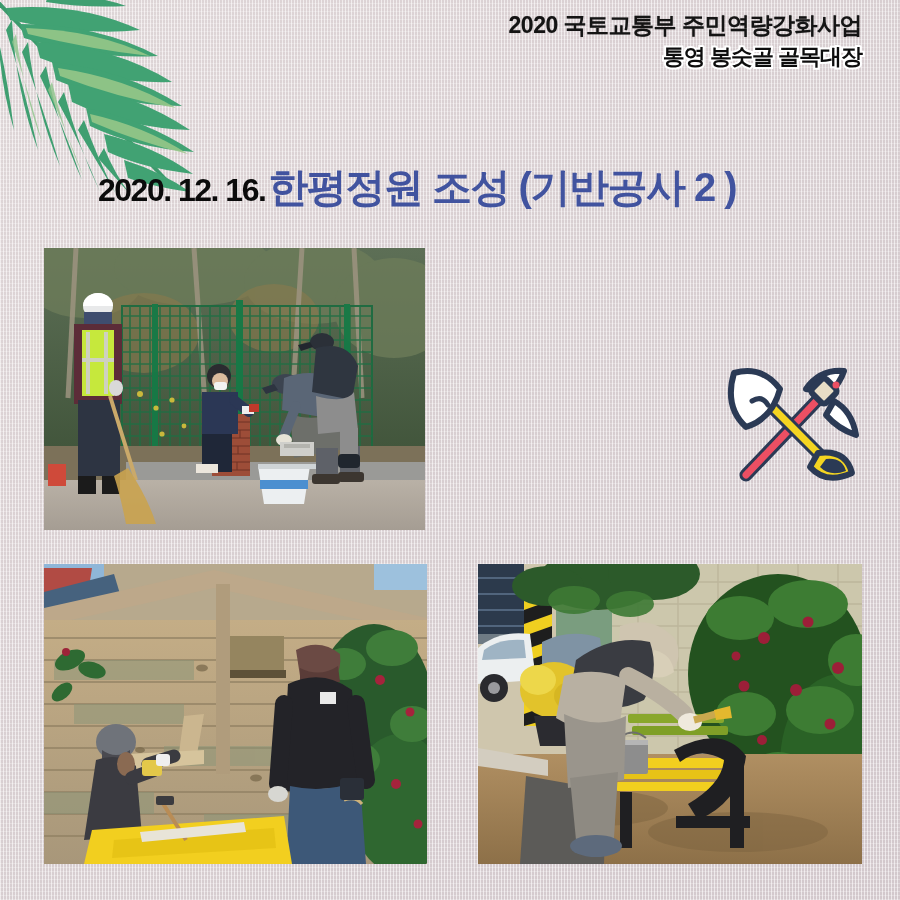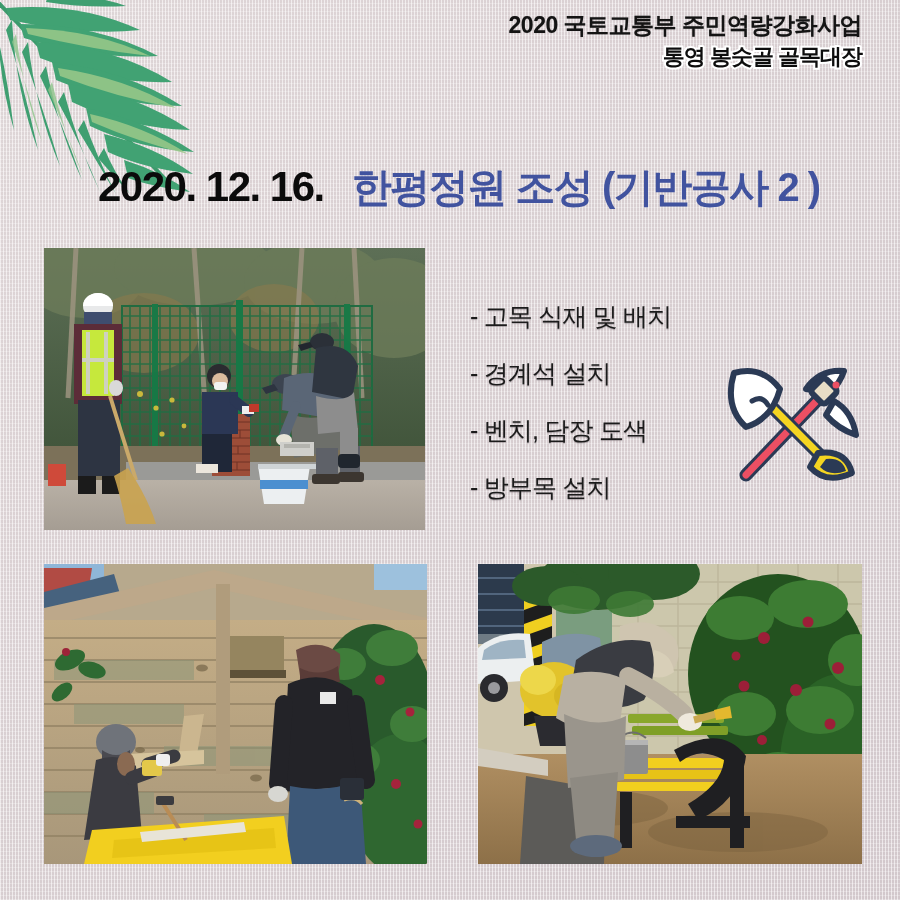--- a/index.html
+++ b/index.html
@@ -65,27 +65,27 @@
 
   
   #title-row {
     position:absolute;
     top:160px; left:98px;
     display:flex;
     align-items:baseline;
     white-space:nowrap;
   }
   #title-date {
-    font-size:42px;
+    font-size:32px;
     font-weight:bold;
     color:#0b0b0b;
     letter-spacing:-1.5px;
   }
   #title-main {
-    margin-left:28px;
+    margin-left:3px;
     font-size:40px;
     font-weight:bold;
     color:#41539f;
     letter-spacing:-1.5px;
   }
 
   
   .photo {
     position:absolute;
     overflow:hidden;
@@ -551,26 +551,20 @@
         <path d="M86 112 q34 -10 62 4 l-6 42 q-36 14 -64 -4 z" fill="#b8b0a2"></path>
 
         <path d="M86 150 q34 16 62 2 l-2 64 l-56 8 z" fill="#9a958c"></path>
         <path d="M92 214 l48 -6 l-4 66 l-38 2 z" fill="#8e8a82"></path>
 
         <ellipse cx="118" cy="282" rx="26" ry="11" fill="#5d6a7c"></ellipse>
       </g>
     </svg>
   </div>
 
-  <div id="bullet-list">
-    <div class="bullet-item">- 고목 식재 및 배치</div>
-    <div class="bullet-item">- 경계석 설치</div>
-    <div class="bullet-item">- 벤치, 담장 도색</div>
-    <div class="bullet-item">- 방부목 설치</div>
-  </div>
 
   <svg id="tools-icon" viewBox="0 0 150 136">
     <g stroke="#2b3a55" stroke-width="6" stroke-linecap="round" stroke-linejoin="round">
 
       <line x1="112" y1="34" x2="32" y2="118" stroke="#2b3a55" stroke-width="13"></line>
       <line x1="112" y1="34" x2="32" y2="118" stroke="#ec4f63" stroke-width="7"></line>
 
       <line x1="46" y1="38" x2="112" y2="104" stroke="#2b3a55" stroke-width="13"></line>
       <line x1="46" y1="38" x2="112" y2="104" stroke="#f4d521" stroke-width="7"></line>
 

